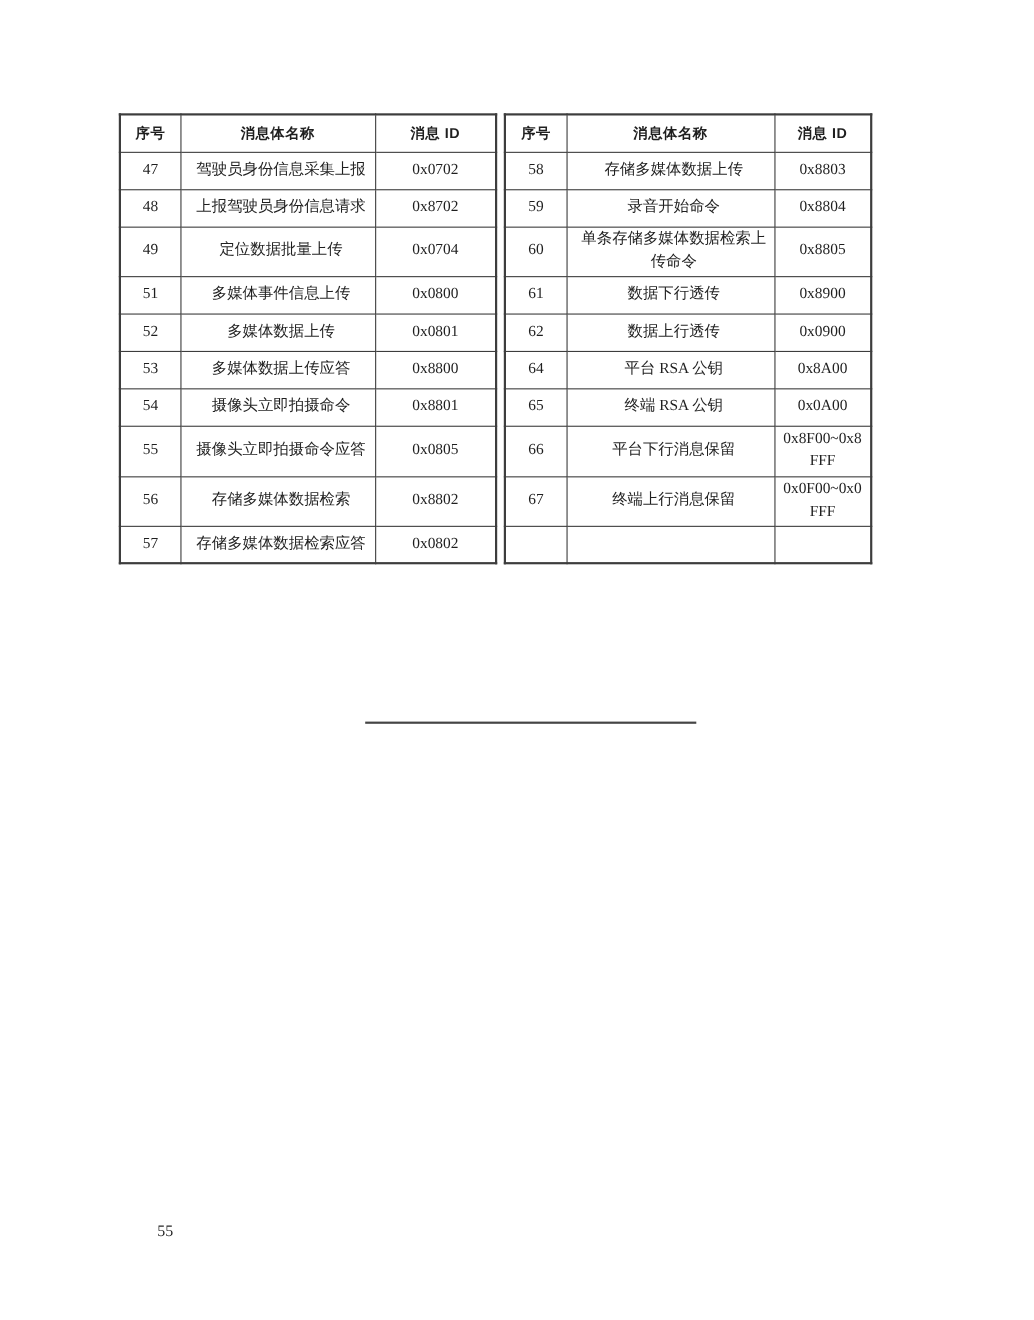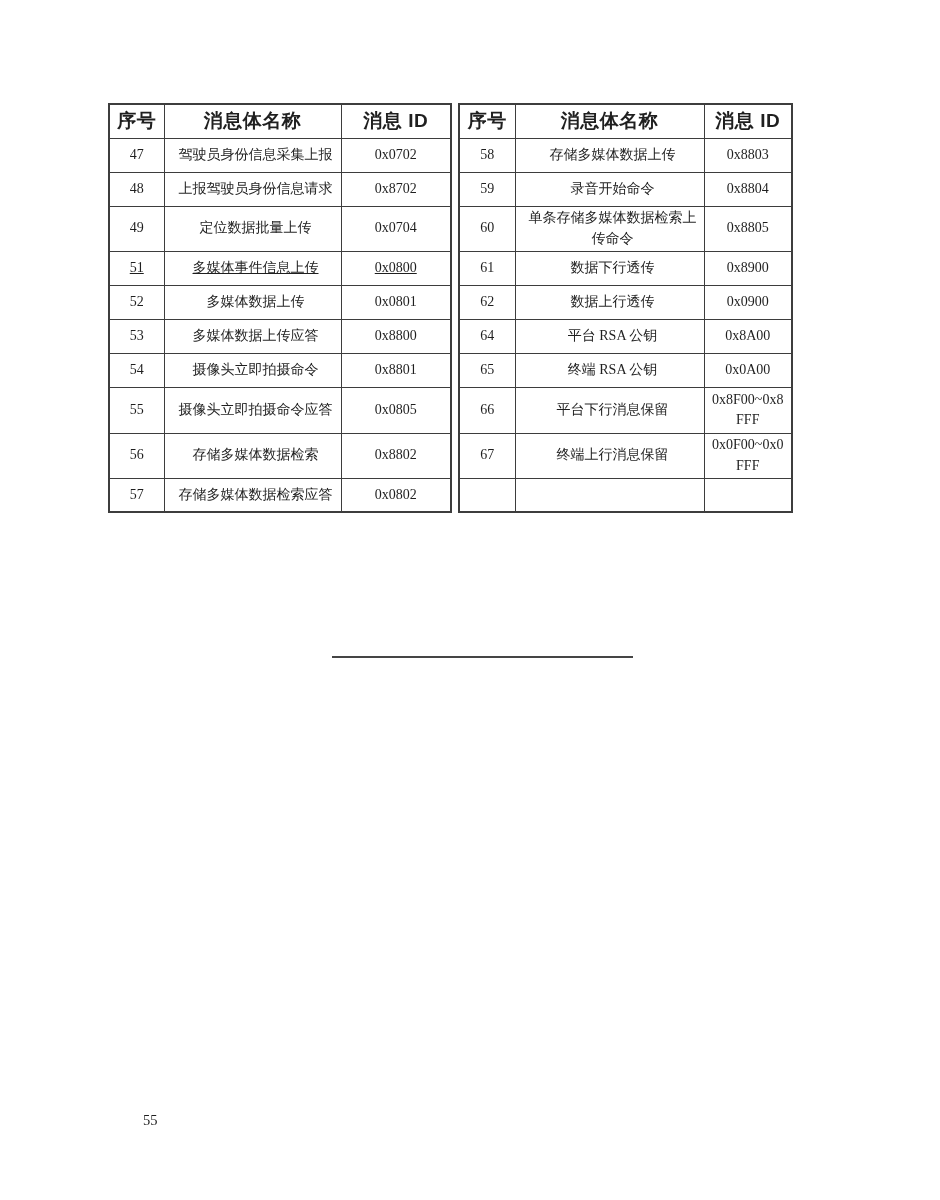--- a/index.html
+++ b/index.html
@@ -27,21 +27,21 @@
     border: 2px solid #3d3d3d;
   }
   table.msg-table th,
   table.msg-table td {
     border: 1px solid #3d3d3d;
     overflow: hidden;
   }
   table.msg-table th {
     font-family: "Liberation Sans", "DejaVu Sans", sans-serif;
     font-weight: bold;
-    font-size: 19px;
+    font-size: 13px;
     text-align: center;
     vertical-align: middle;
     letter-spacing: 0.5px;
   }
   table.msg-table td {
     font-size: 14px;
     vertical-align: middle;
     line-height: 1.45;
     white-space: pre-line;
   }
@@ -92,21 +92,21 @@
           <tr style="height: 34px;">
             <td class="cell-no">48</td>
             <td class="cell-name">上报驾驶员身份信息请求</td>
             <td class="cell-id">0x8702</td>
           </tr>
           <tr style="height: 45px;">
             <td class="cell-no">49</td>
             <td class="cell-name">定位数据批量上传</td>
             <td class="cell-id">0x0704</td>
           </tr>
-          <tr style="height: 34px; text-decoration: underline;">
+          <tr style="height: 34px;">
             <td class="cell-no">51</td>
             <td class="cell-name">多媒体事件信息上传</td>
             <td class="cell-id">0x0800</td>
           </tr>
           <tr style="height: 34px;">
             <td class="cell-no">52</td>
             <td class="cell-name">多媒体数据上传</td>
             <td class="cell-id">0x0801</td>
           </tr>
           <tr style="height: 34px; padding-left: 21px;">

